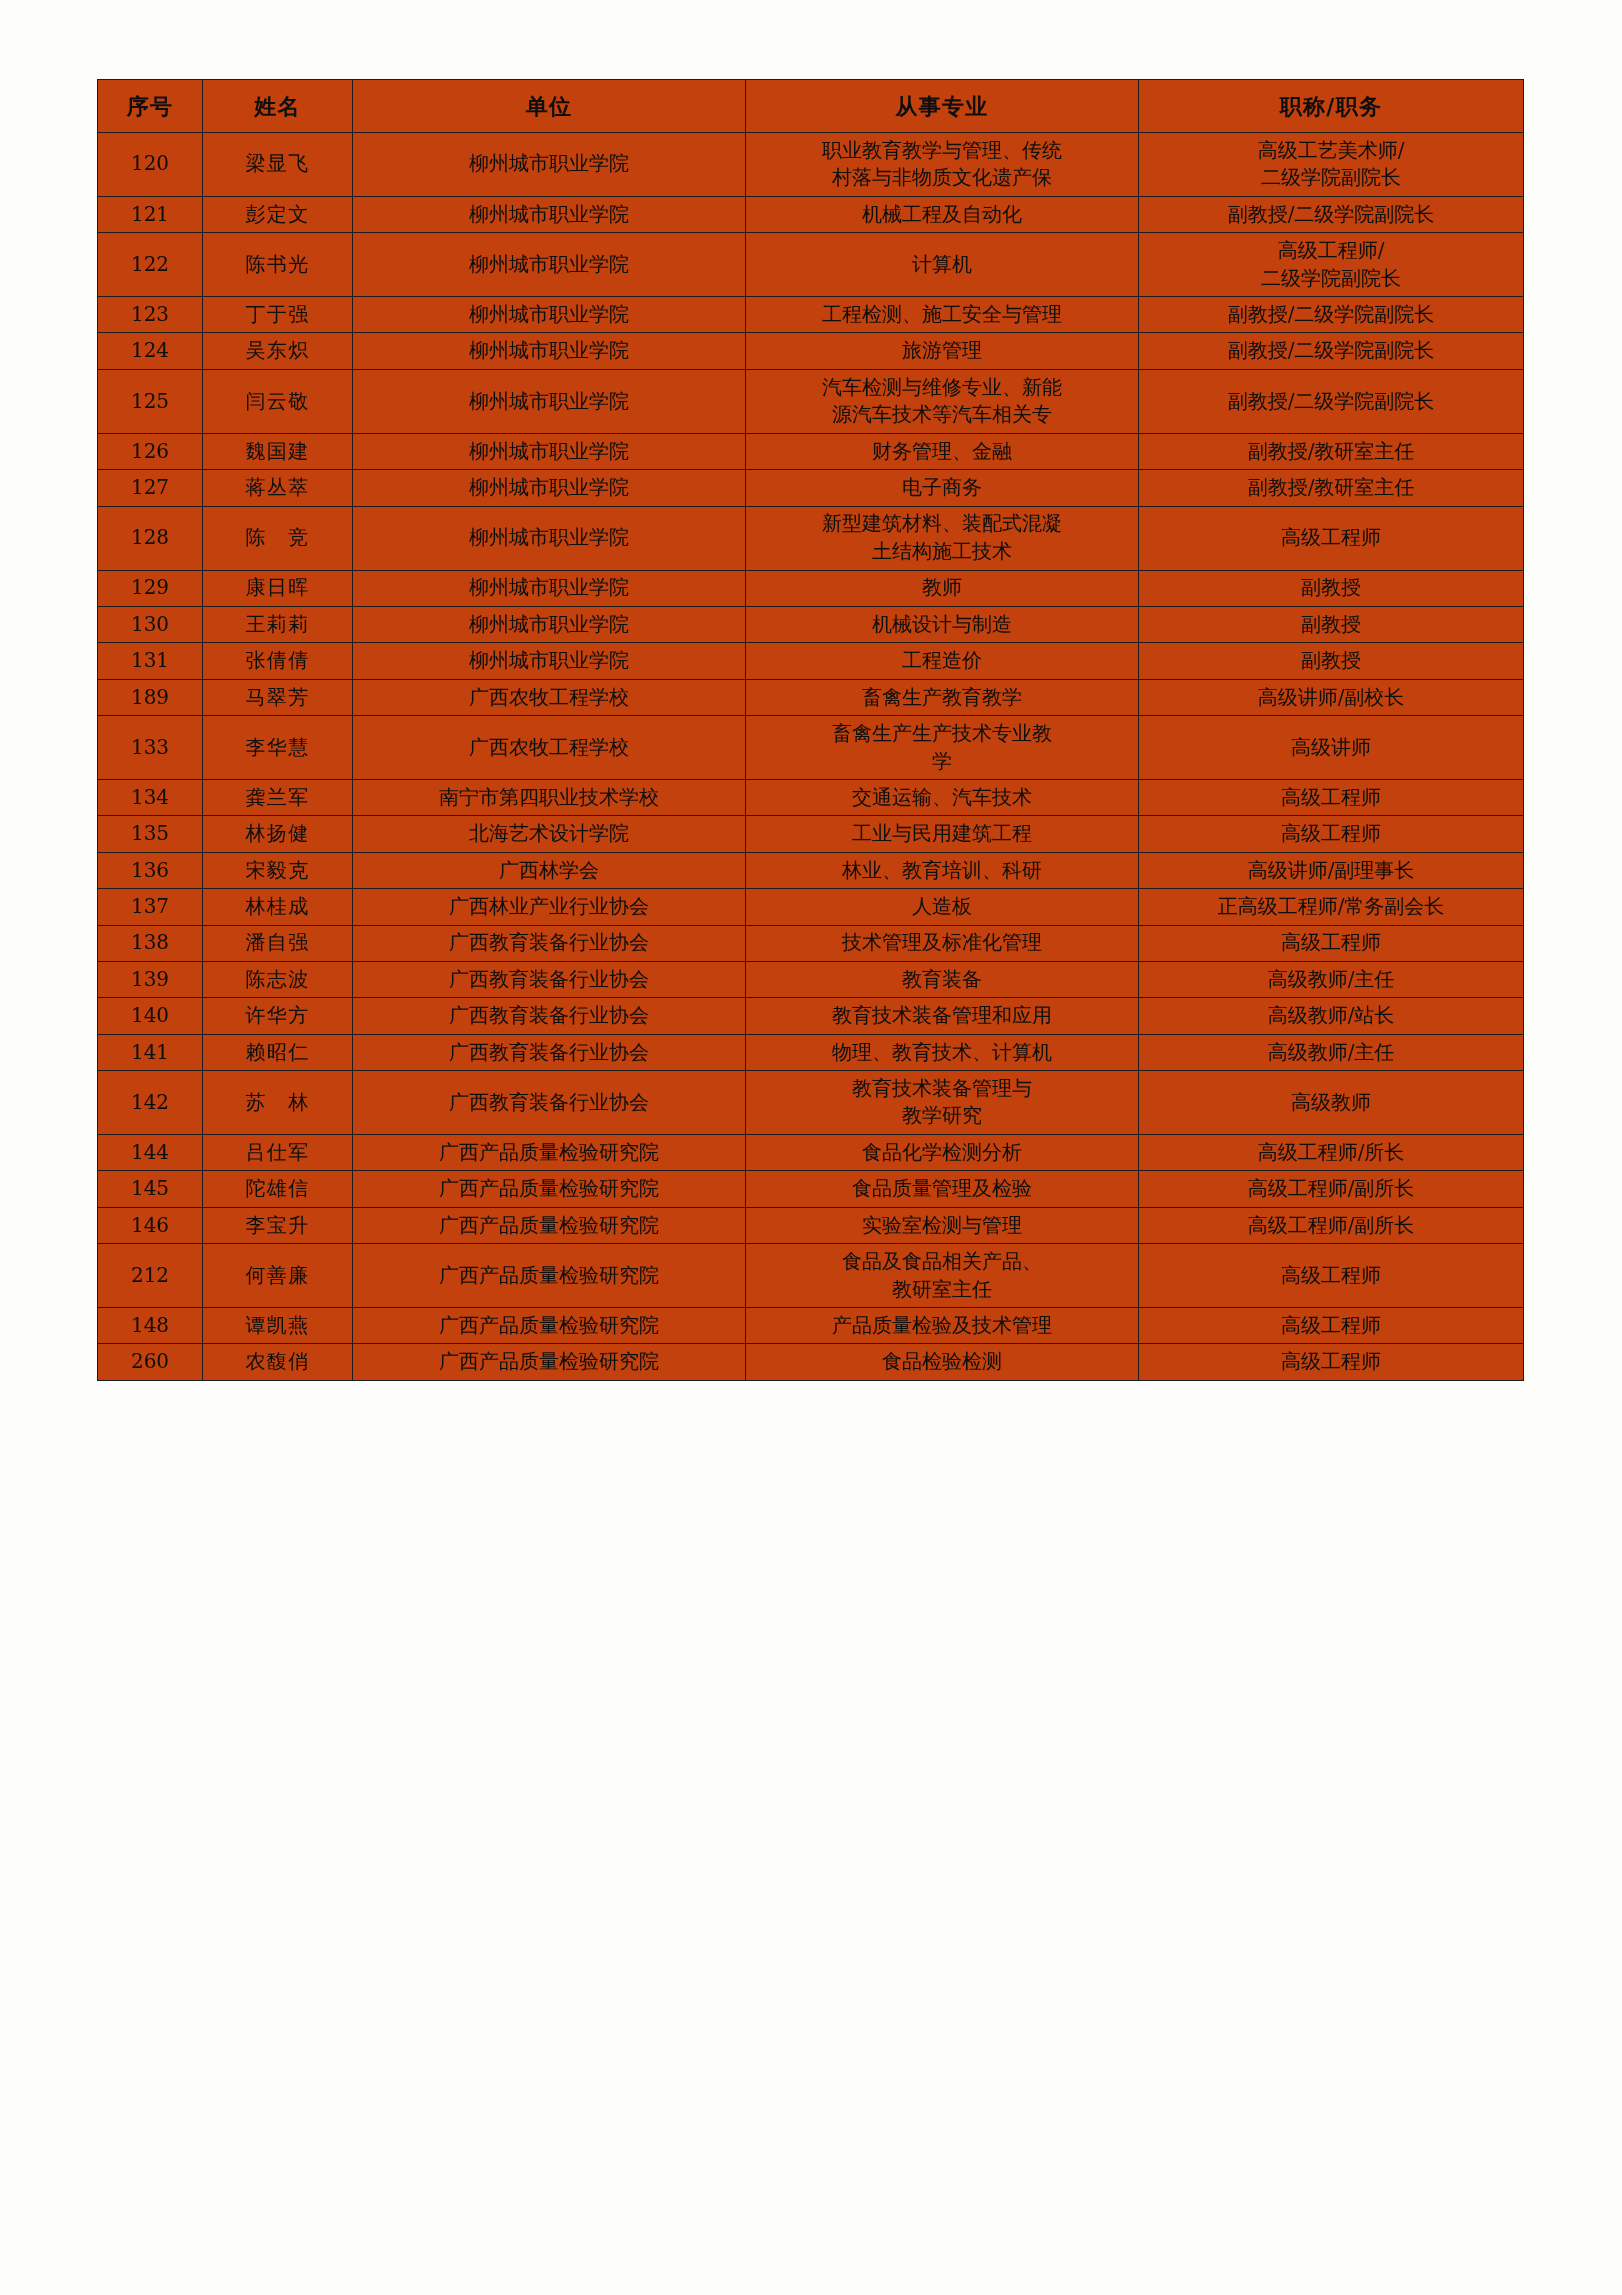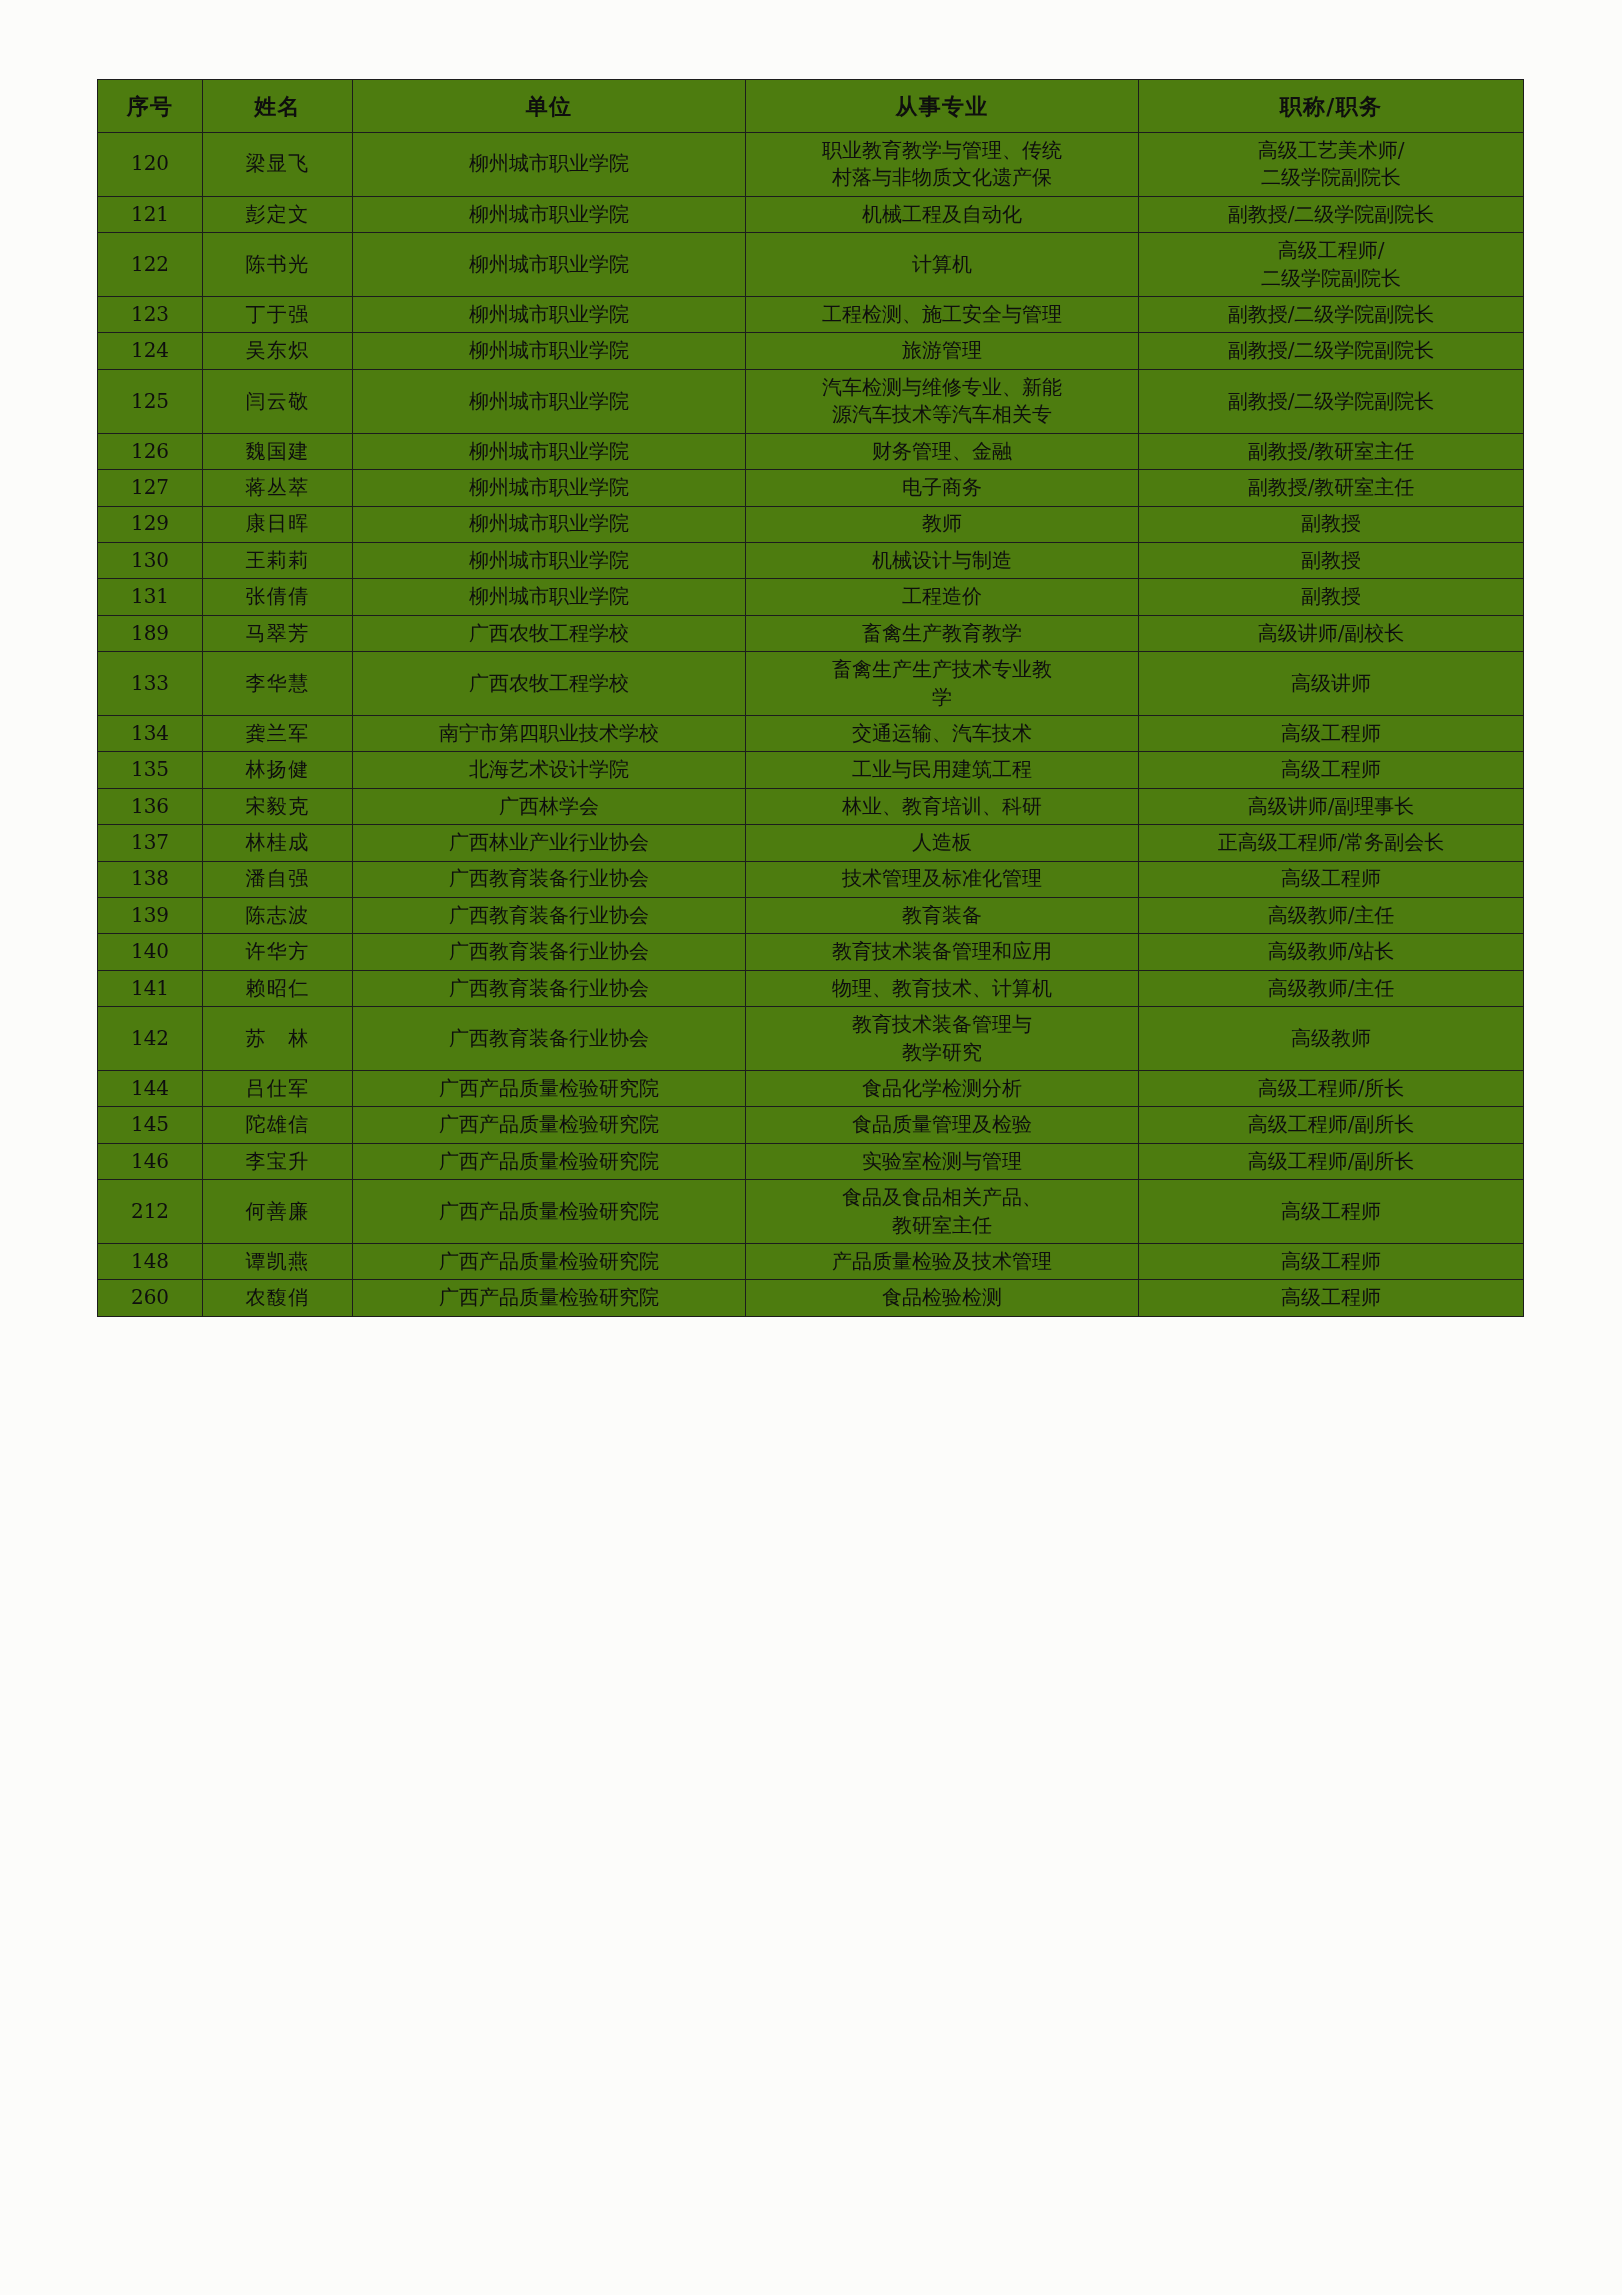--- a/index.html
+++ b/index.html
@@ -24,21 +24,21 @@
   .table-wrap {
     position: absolute;
     left: 97px;
     top: 79px;
     width: 1425px;
   }
   table.roster {
     border-collapse: collapse;
     width: 1425px;
     table-layout: fixed;
-    background: #4d7c0f;
+    background: #c2410c;
   }
   table.roster td, table.roster th {
     border: 1.3px solid #1c1c1c;
     text-align: center;
     vertical-align: middle;
     color: #0e0e0e;
     font-weight: normal;
     padding: 3.9px 2.6px;
     line-height: 1.38;
   }
@@ -174,20 +174,32 @@
             <td class="name">蒋丛萃</td>
             <td class="unit">柳州城市职业学院</td>
             <td class="major two-line">
               <span class="cell-line">电子商务</span>
             </td>
             <td class="title two-line">
               <span class="cell-line">副教授/教研室主任</span>
             </td>
           </tr>
           <tr>
+            <td class="idx">128</td>
+            <td class="name">陈　竞</td>
+            <td class="unit">柳州城市职业学院</td>
+            <td class="major two-line">
+              <span class="cell-line">新型建筑材料、装配式混凝</span>
+              <span class="cell-line">土结构施工技术</span>
+            </td>
+            <td class="title two-line">
+              <span class="cell-line">高级工程师</span>
+            </td>
+          </tr>
+          <tr>
             <td class="idx">129</td>
             <td class="name">康日晖</td>
             <td class="unit">柳州城市职业学院</td>
             <td class="major two-line">
               <span class="cell-line">教师</span>
             </td>
             <td class="title two-line">
               <span class="cell-line">副教授</span>
             </td>
           </tr>

